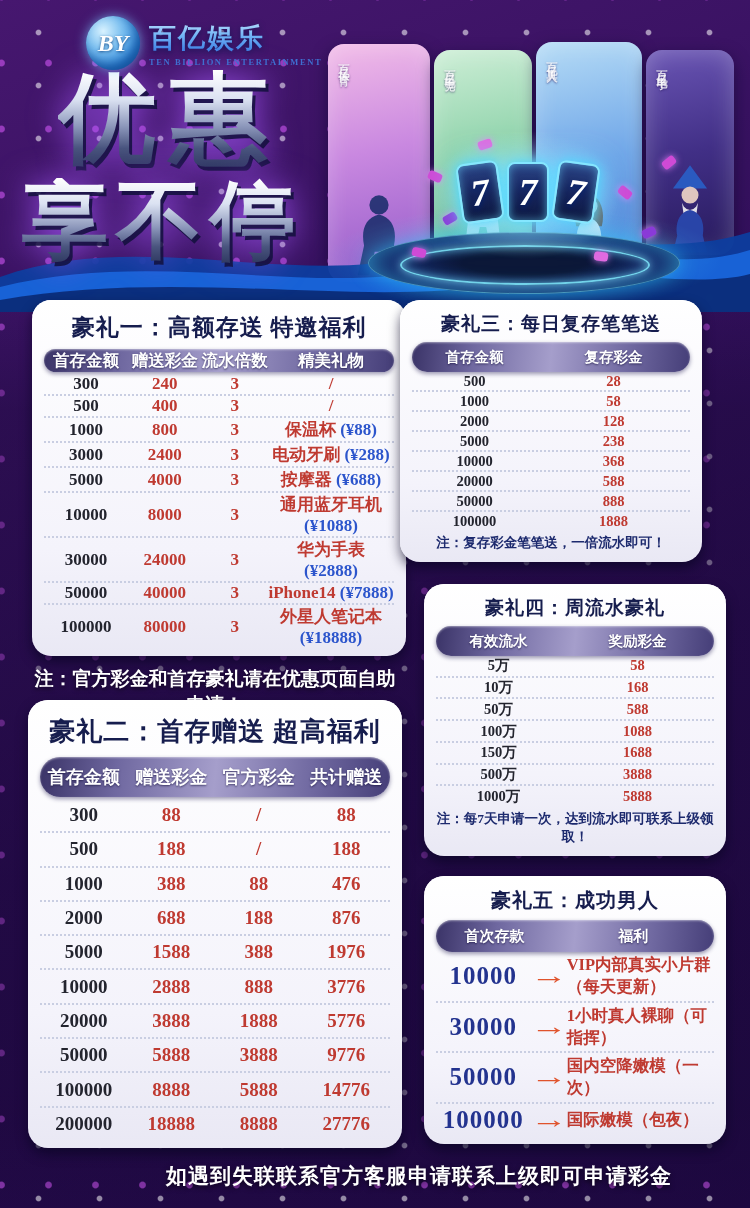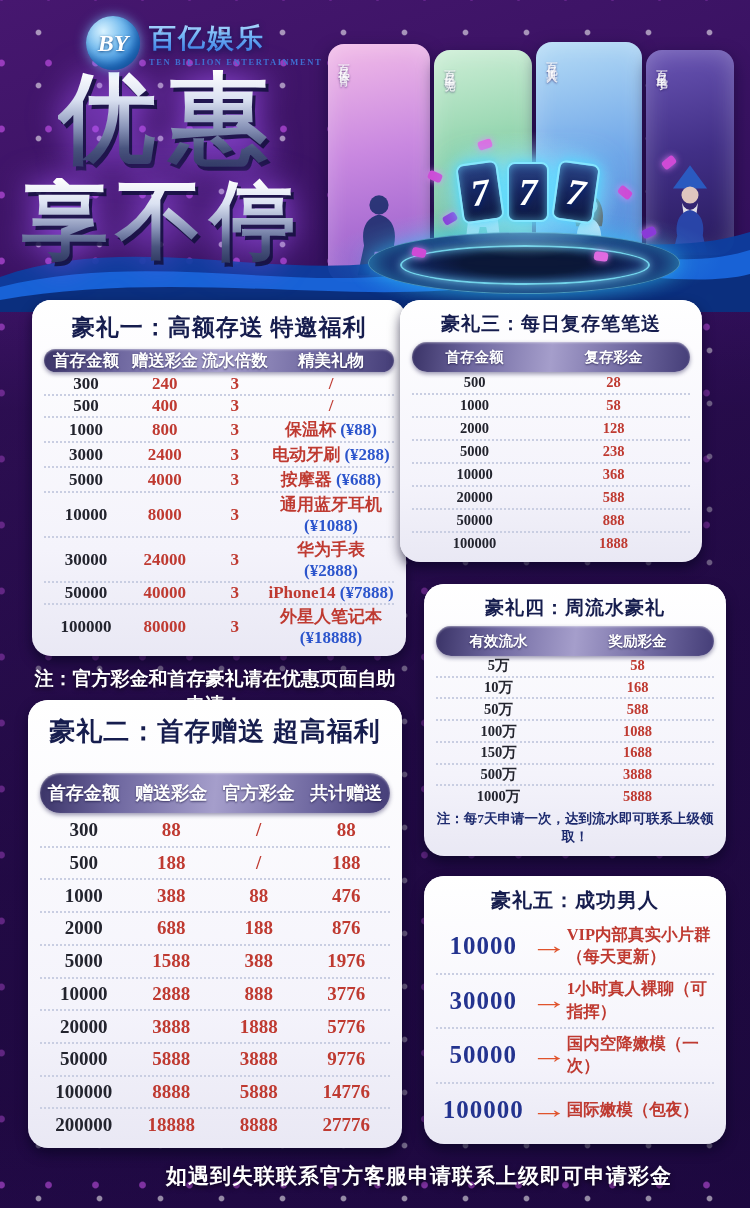--- a/index.html
+++ b/index.html
@@ -84,21 +84,21 @@
   .g2{grid-template-columns:45% 55%;}
   .cell{text-align:center;font-weight:600;}
   .dark{color:#23242e;}
   .red{color:#bf3a31;}
   .blue{color:#2c55cc;}
   .gift{font-weight:bold;}
   .pnote{color:#1d2a6e;font-weight:bold;text-align:center;padding:4px 0 2px;}
   .t1 .ptitle{font-size:23px;padding:4px 0 6px;}
   .t1 .pill{height:36px;font-size:16.5px;margin-bottom:2px;}
   .t1 .cell{font-size:17px;}
-  .t2 .ptitle{font-size:26px;padding:6px 0 24px;}
+  .t2 .ptitle{font-size:26px;padding:6px 0 8px;}
   .t2 .pill{height:40px;font-size:18px;margin-bottom:2px;}
   .t2 .cell{font-size:19px;}
   .t34 .ptitle{font-size:19px;padding:3px 0 5px;}
   .t34 .pill{height:30px;font-size:14.5px;}
   .t34 .cell{font-size:14.5px;}
   .t34 .pnote{font-size:13.5px;}
   .t5 .ptitle{font-size:20px;padding:3px 0 6px;}
   .t5 .pill{height:32px;font-size:15px;grid-template-columns:42% 58%;}
   .t5row{display:flex;align-items:center;flex:1;padding:2px 0;}
   .t5row + .t5row{border-top:2px dotted #c9cee2;}
@@ -368,20 +368,21 @@
         </div>
         <div class="trow g2">
           <span class="cell dark">50000</span>
           <span class="cell red">888</span>
         </div>
         <div class="trow g2">
           <span class="cell dark">100000</span>
           <span class="cell red">1888</span>
         </div>
       </div>
+    <div class="pnote">注：复存彩金笔笔送，一倍流水即可！</div>
   </div>
 
   <div class="panel t34" style="left:424px;top:584px;width:302px;height:272px;">
     <div class="ptitle">豪礼四：周流水豪礼</div>
     <div class="pill g2">
       <span>有效流水</span>
       <span>奖励彩金</span>
     </div>
     <div class="rows">
         <div class="trow g2">
@@ -411,20 +412,24 @@
         <div class="trow g2">
           <span class="cell dark">1000万</span>
           <span class="cell red">5888</span>
         </div>
       </div>
     <div class="pnote">注：每7天申请一次，达到流水即可联系上级领取！</div>
   </div>
 
   <div class="panel t5" style="left:424px;top:876px;width:302px;height:268px;">
     <div class="ptitle">豪礼五：成功男人</div>
+    <div class="pill">
+      <span>首次存款</span>
+      <span>福利</span>
+    </div>
     <div class="rows">
         <div class="t5row">
           <span class="t5amt">10000</span>
           <span class="t5arrow">→</span>
           <span class="t5ben">VIP内部真实小片群<br>（每天更新）</span>
         </div>
         <div class="t5row">
           <span class="t5amt">30000</span>
           <span class="t5arrow">→</span>
           <span class="t5ben">1小时真人裸聊（可指挥）</span>

